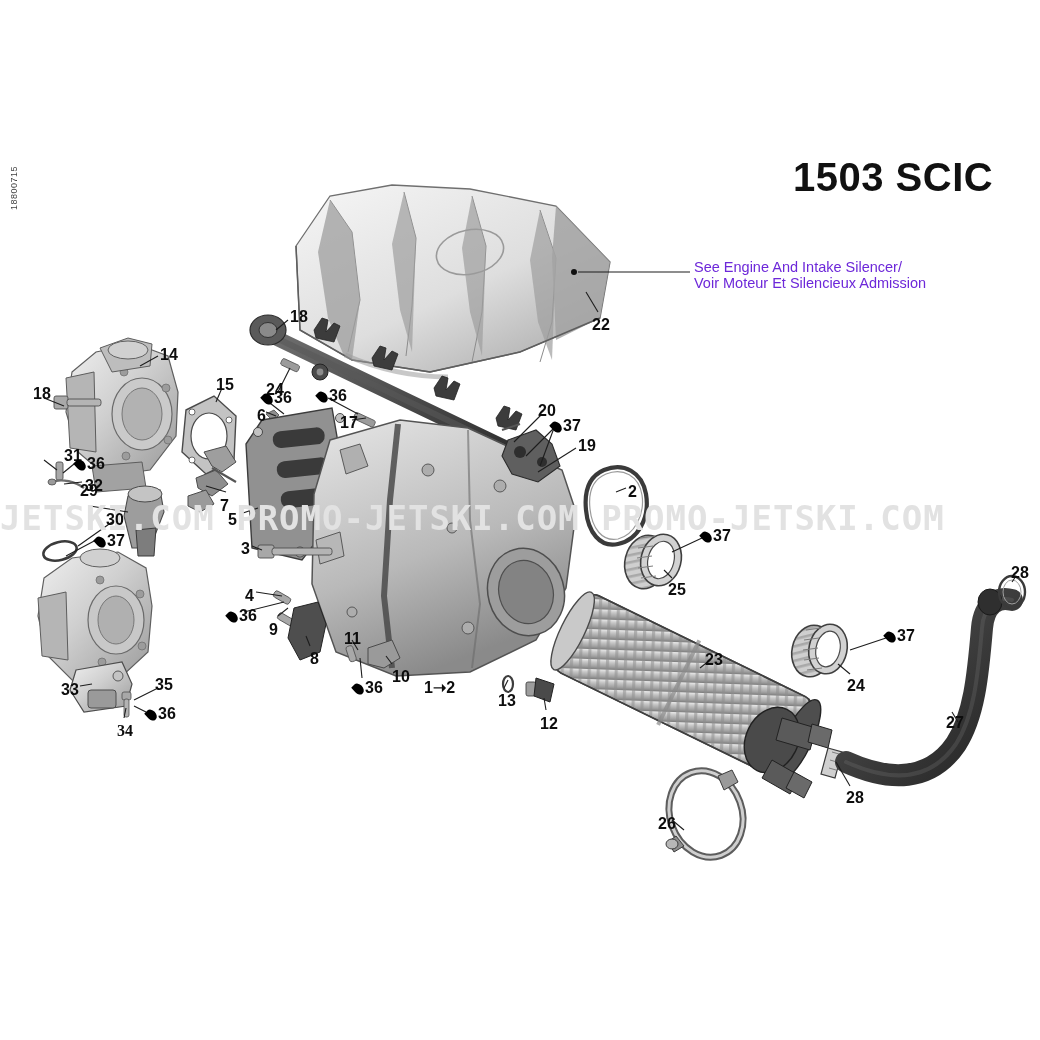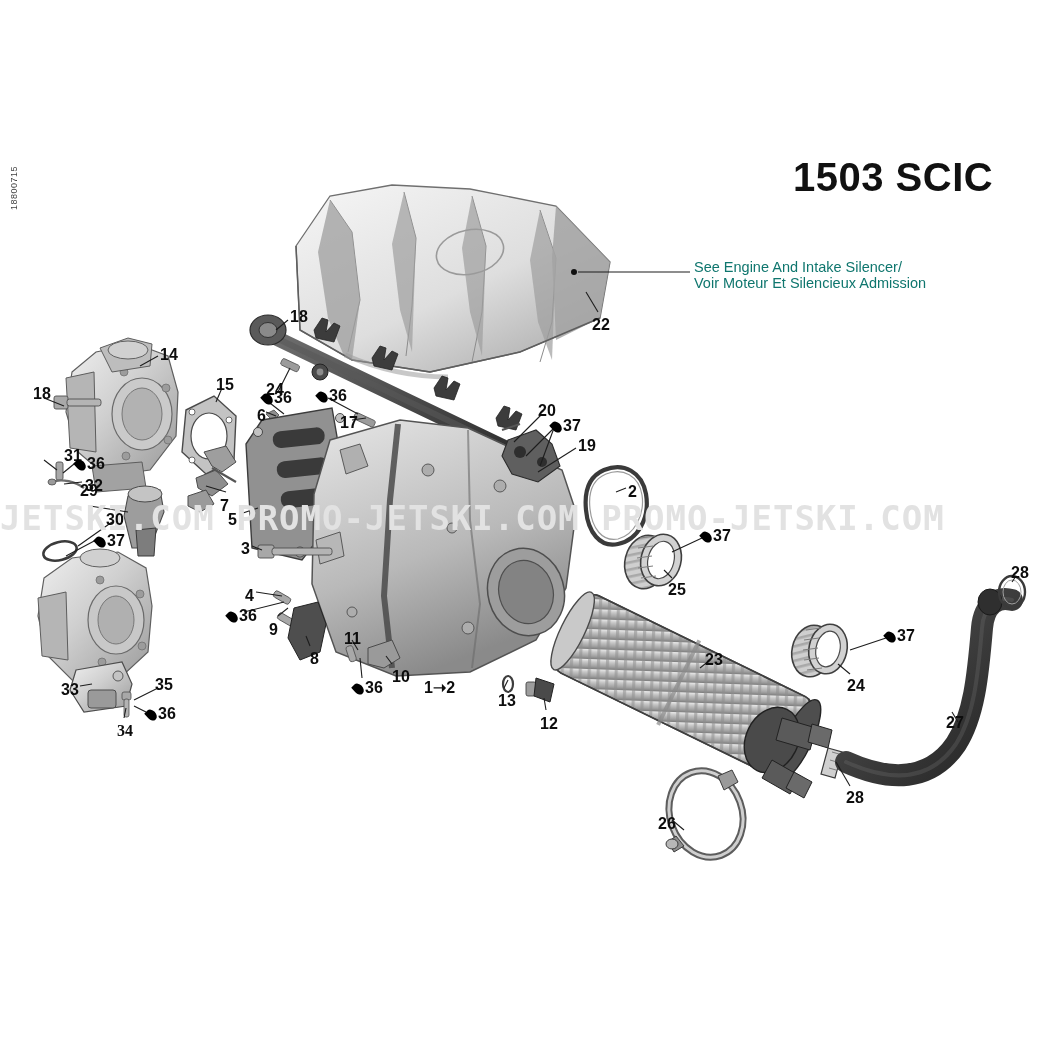--- a/index.html
+++ b/index.html
@@ -44,21 +44,21 @@
     white-space: nowrap;
   }
 
   
   .note {
     position: absolute;
     left: 694px;
     top: 259px;
     font-size: 14.5px;
     line-height: 16px;
-    color: #0f766e;
+    color: #6d28d9;
     white-space: nowrap;
   }
   .note div { display: block; }
 
   
   .num {
     position: absolute;
     font-size: 16px;
     font-weight: bold;
     color: #0d0d0d;

